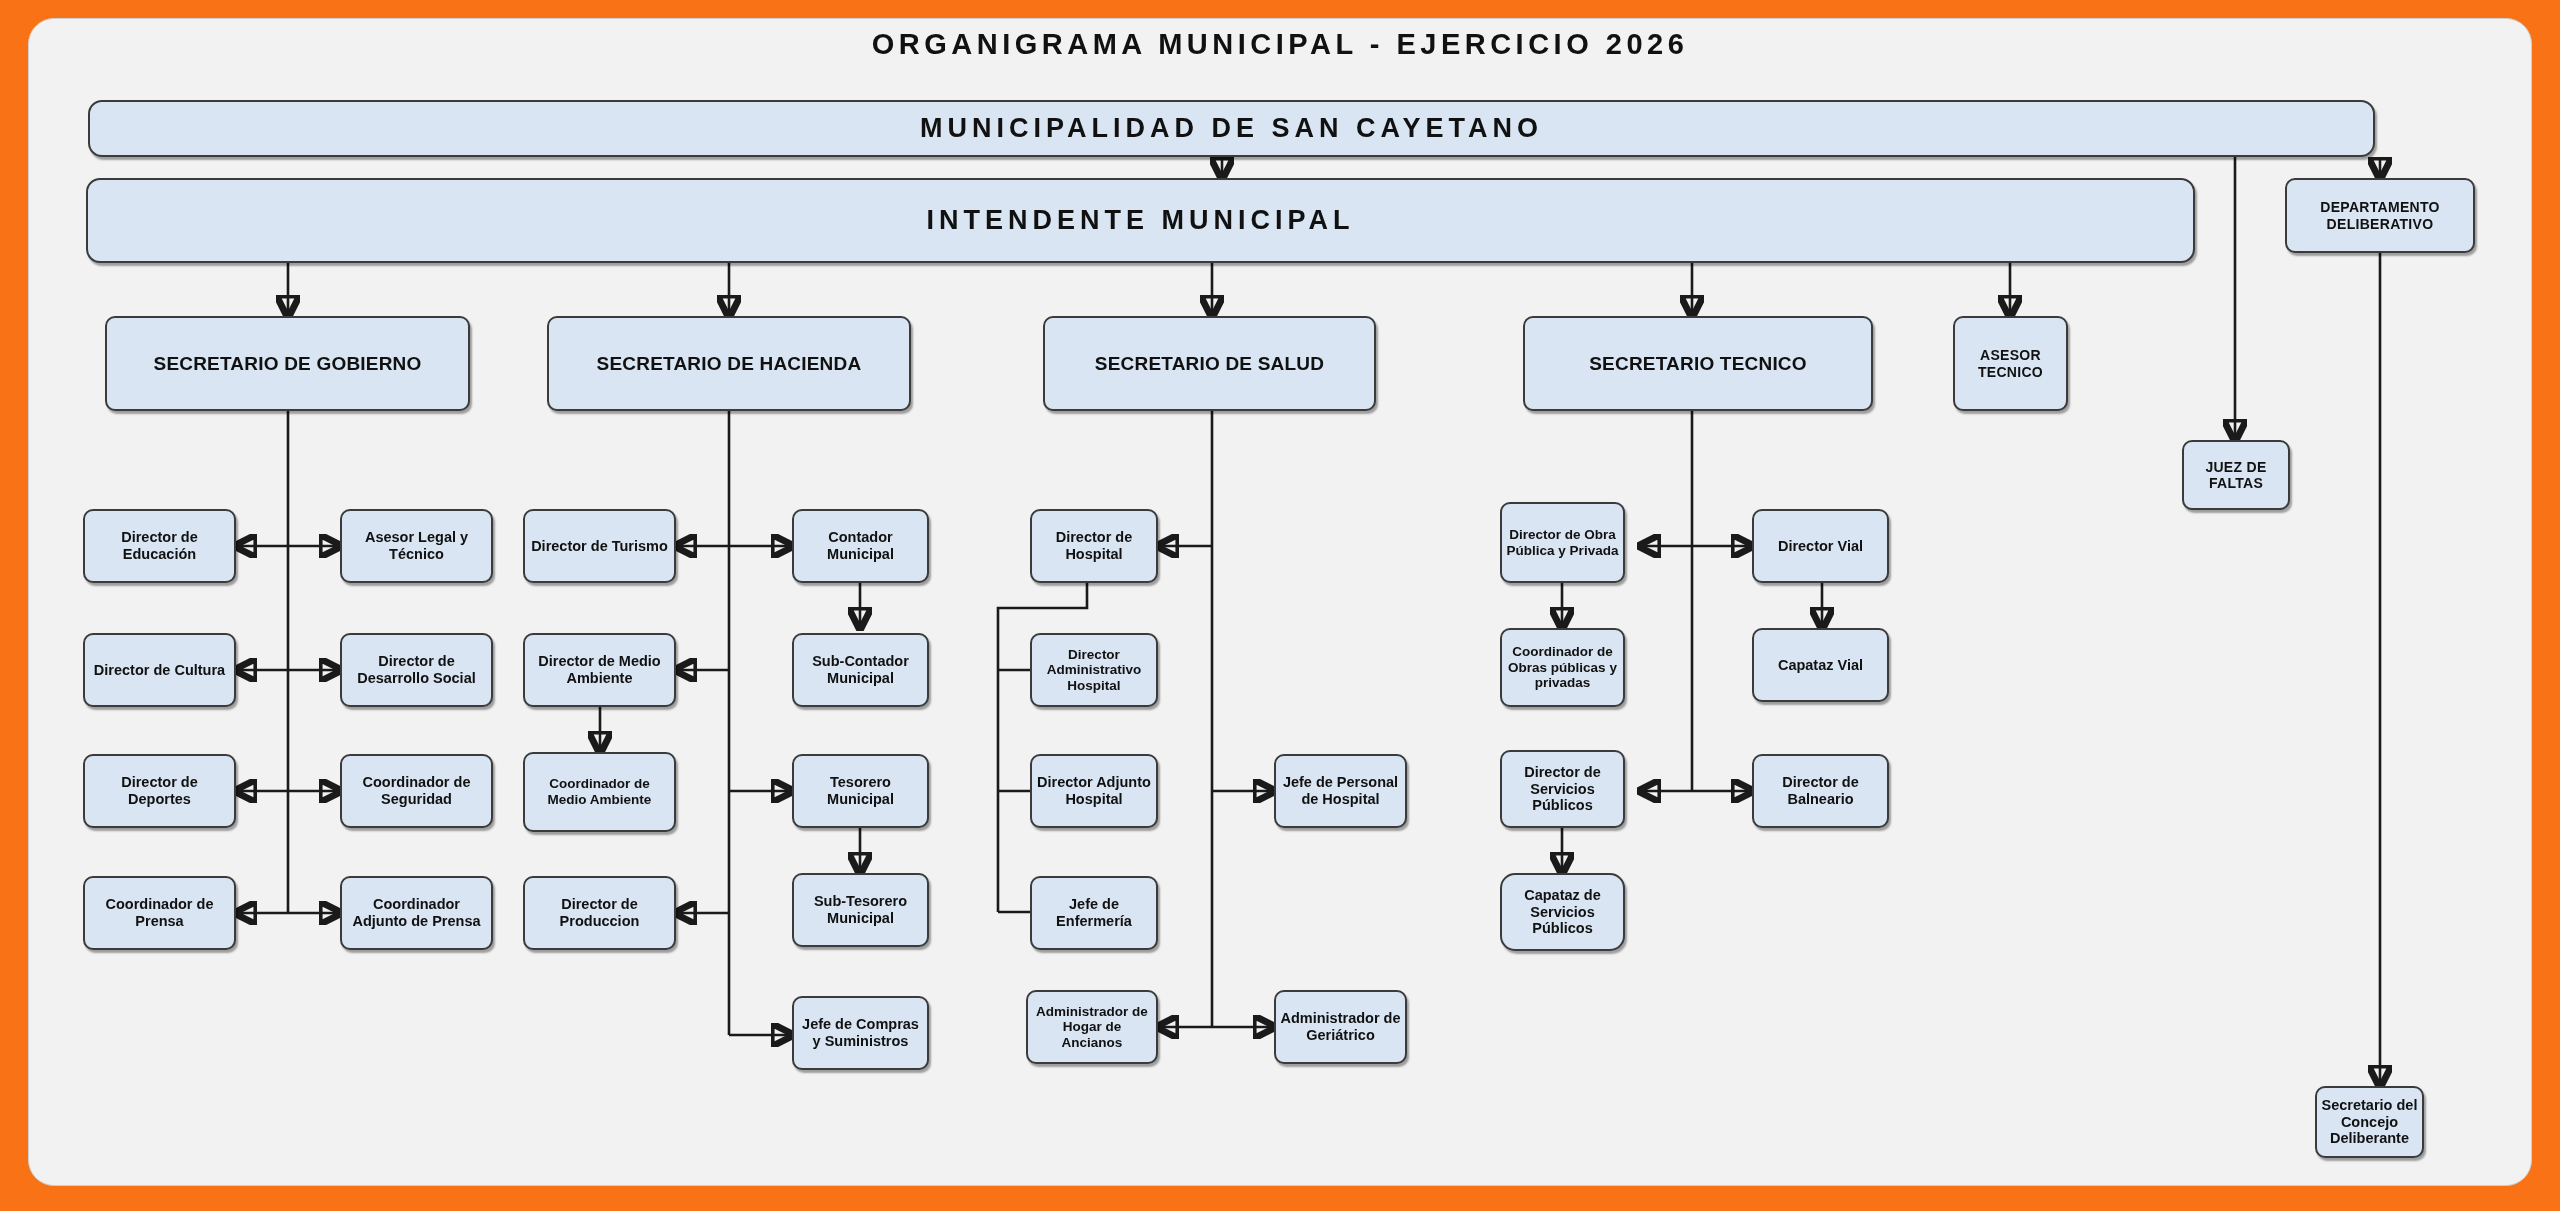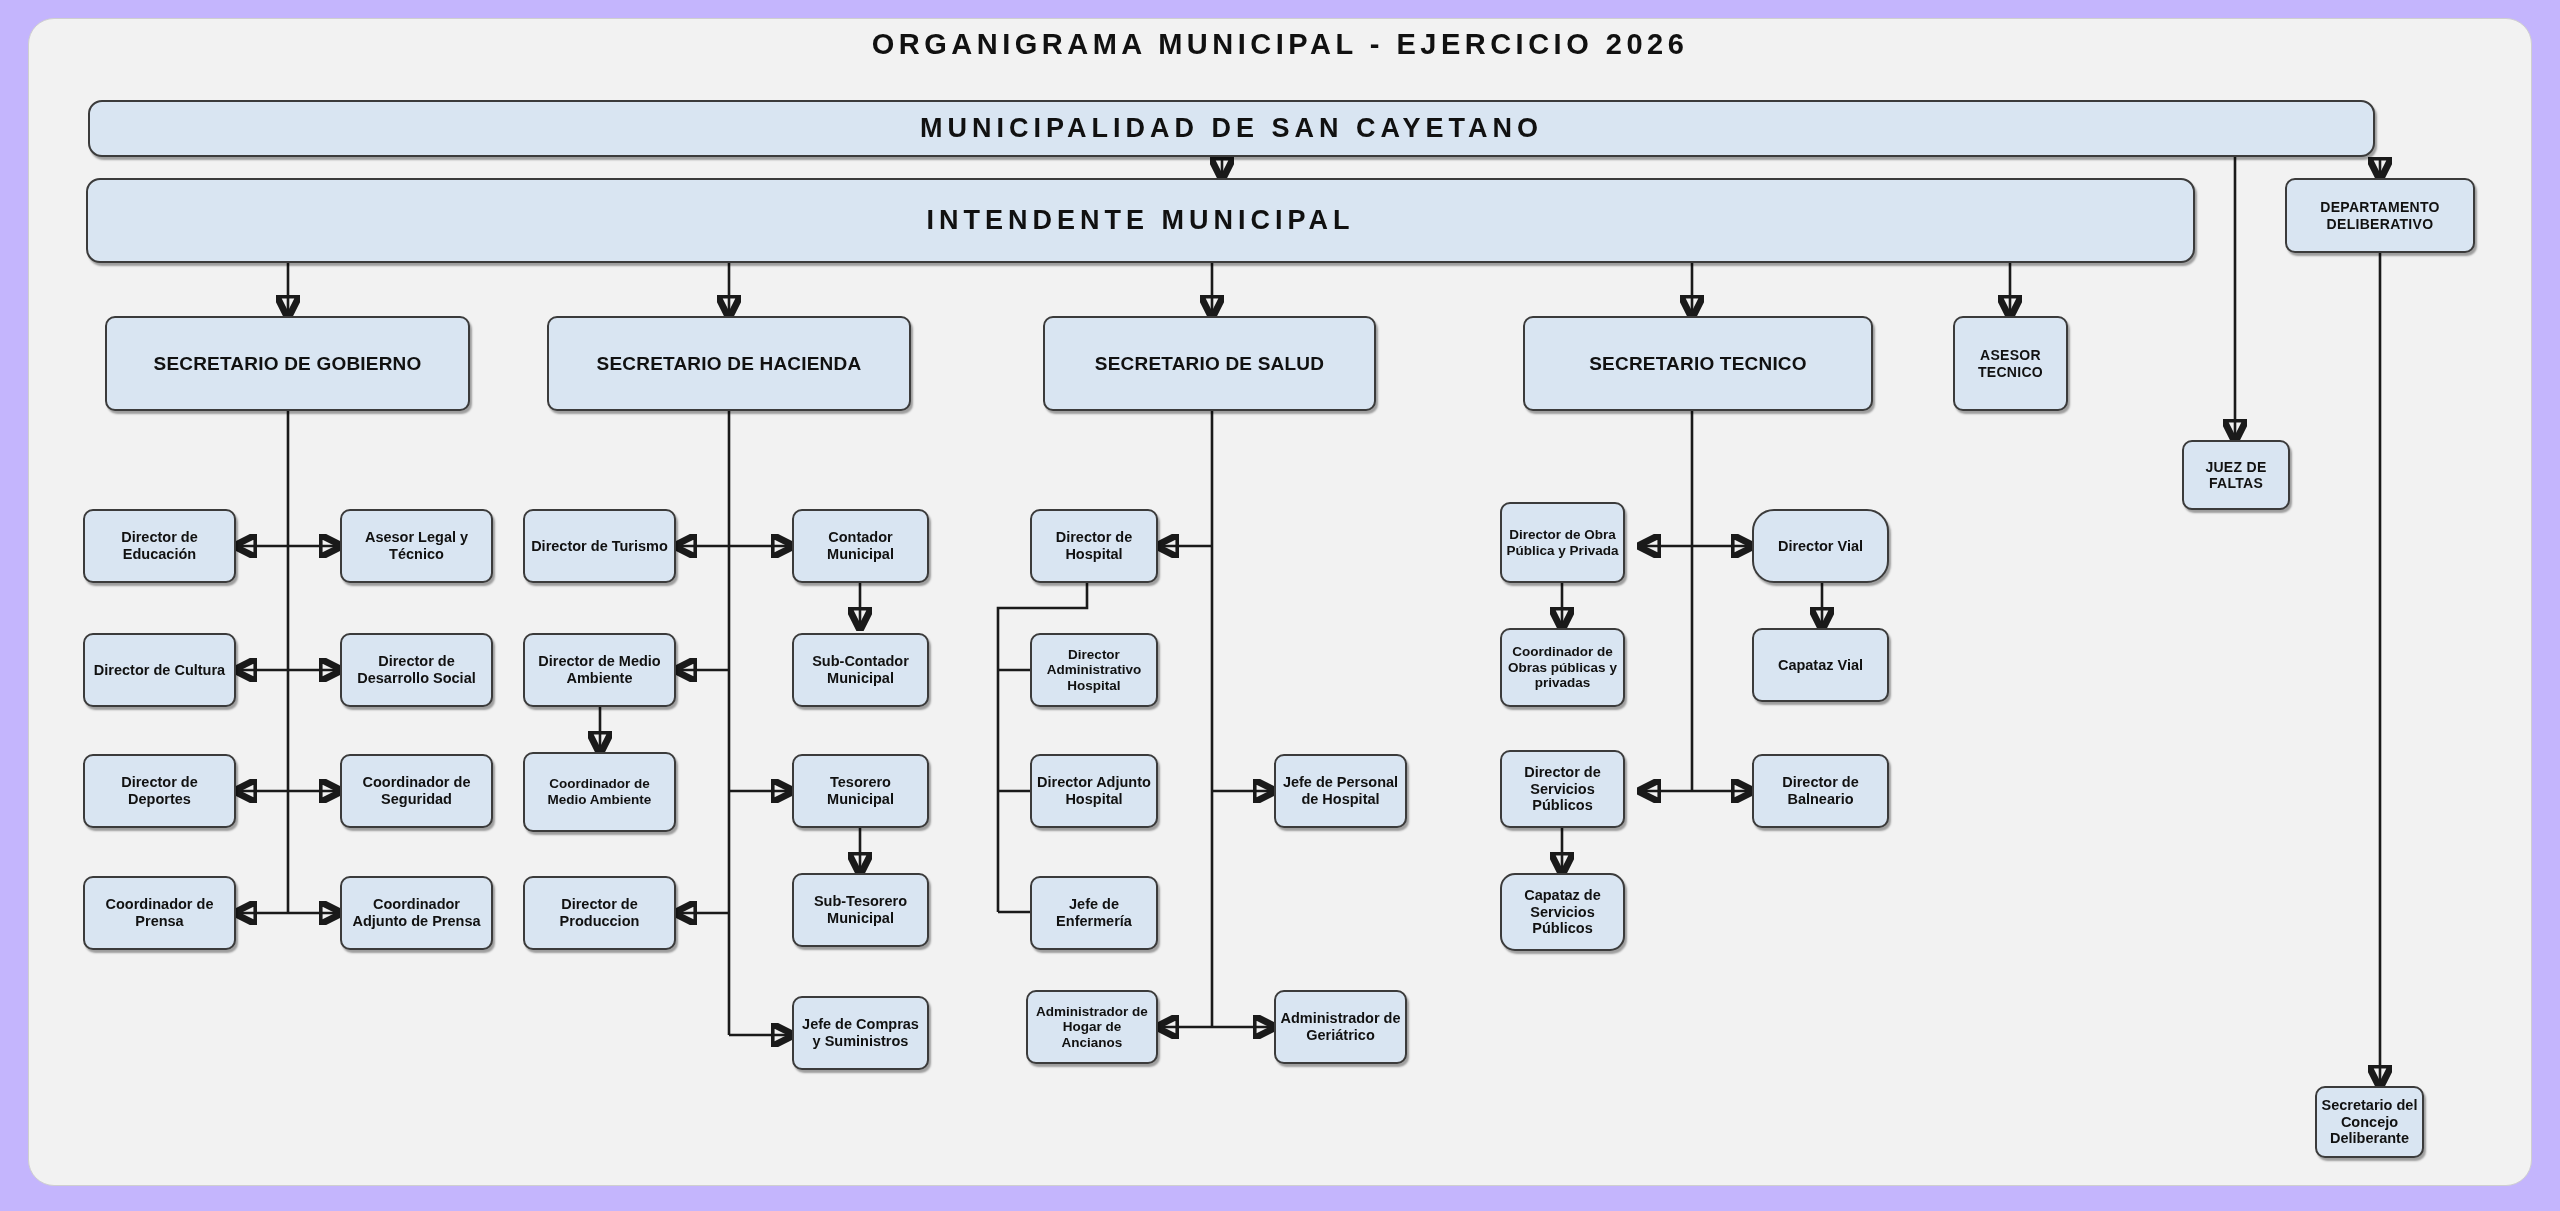--- a/index.html
+++ b/index.html
@@ -1,17 +1,17 @@
 <!DOCTYPE html>
 <html><head>
 <meta charset="utf-8">
 <style>
   html,body{margin:0;padding:0;background:#f4f4f4;}
   body{width:2560px;height:1211px;font-family:"Liberation Sans",sans-serif;}
-  #root{position:relative;width:2560px;height:1211px;background:#c4b5fd;overflow:hidden;}
+  #root{position:relative;width:2560px;height:1211px;background:#f97316;overflow:hidden;}
 
   .frame{
     position:absolute;left:28px;top:18px;width:2504px;height:1168px;
     border:1px solid #cfcfcf;border-radius:26px;background:#f2f2f2;
     box-sizing:border-box;
   }
 
   .title{
     position:absolute;left:0;top:28px;width:2560px;text-align:center;
     font-size:29px;font-weight:700;letter-spacing:4.5px;color:#111;
@@ -253,21 +253,21 @@
   <div class="node xsml" style="left:1500px;top:628px;width:125px;height:79px;">
     <span>Coordinador de Obras  públicas y privadas</span>
   </div>
   <div class="node sml" style="left:1500px;top:750px;width:125px;height:78px;">
     <span>Director de Servicios Públicos</span>
   </div>
   <div class="node sml" style="left:1500px;top:873px;width:125px;height:78px;border-radius:15px;">
     <span>Capataz de Servicios Públicos</span>
   </div>
 
-  <div class="node sml" style="left:1752px;top:509px;width:137px;height:74px;border-radius:22px;">
+  <div class="node sml" style="left:1752px;top:509px;width:137px;height:74px;">
     <span>Director Vial</span>
   </div>
   <div class="node sml" style="left:1752px;top:628px;width:137px;height:74px;">
     <span>Capataz Vial</span>
   </div>
   <div class="node sml" style="left:1752px;top:754px;width:137px;height:74px;">
     <span>Director de Balneario</span>
   </div>
 
 </div>

